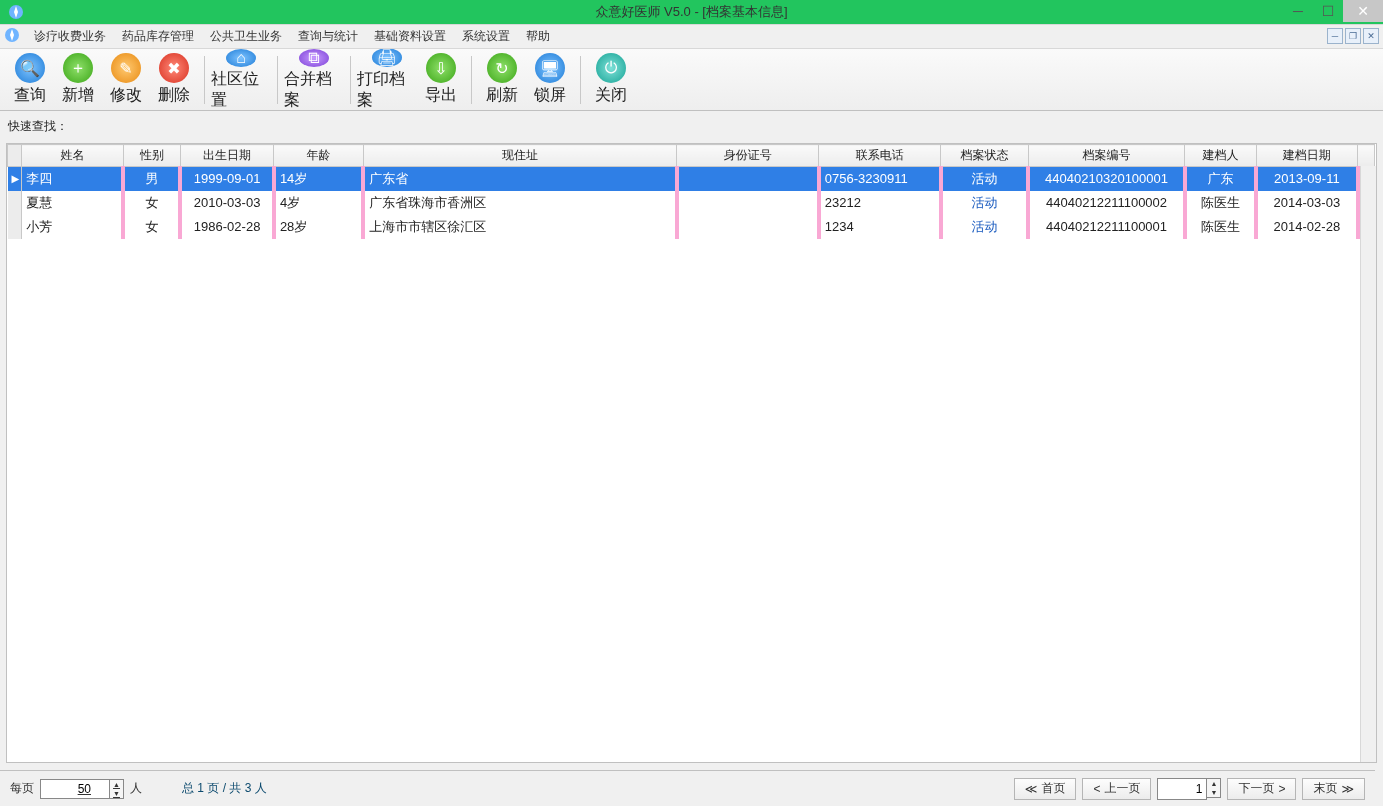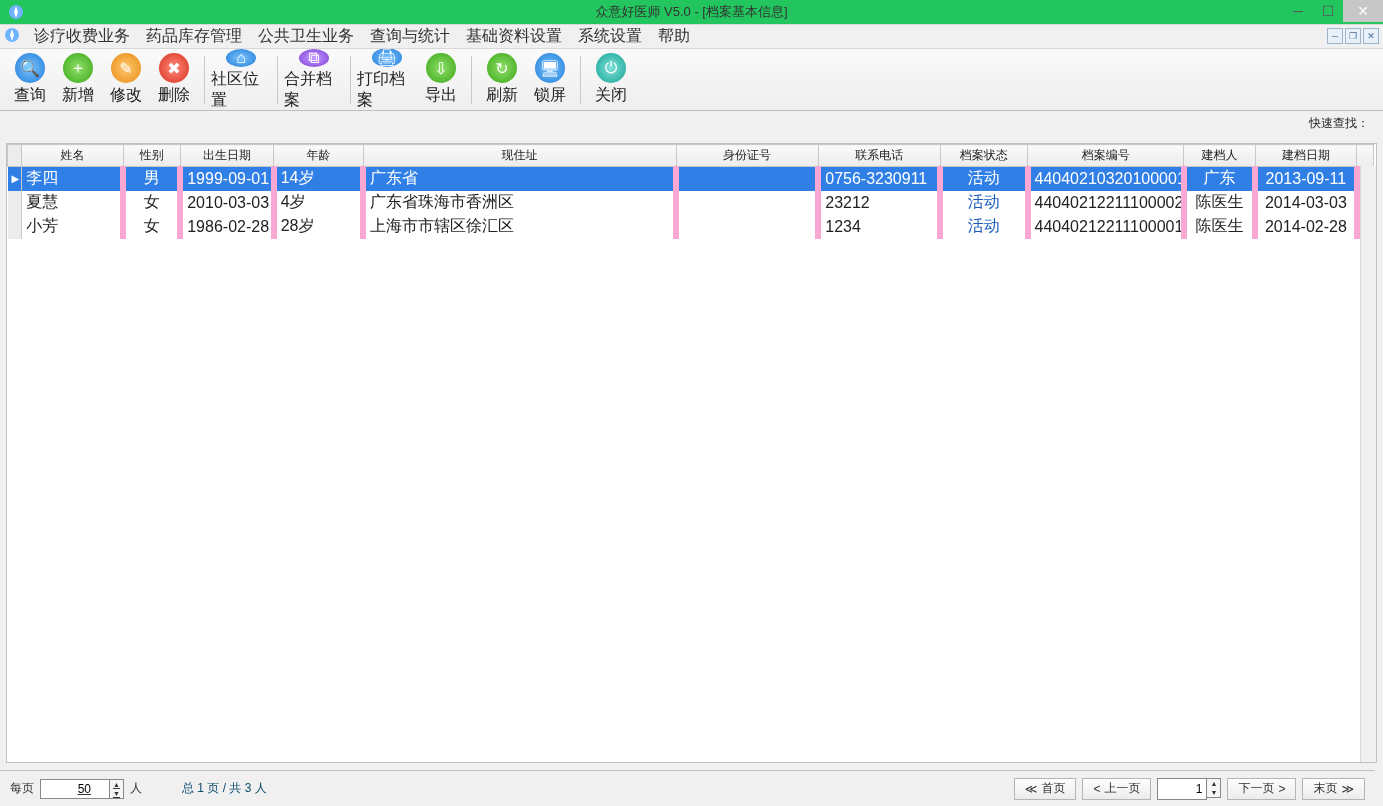--- a/index.html
+++ b/index.html
@@ -9,42 +9,42 @@
 .titlebar { height: 25px; background: #22c55e; display: flex; align-items: center; justify-content: center; position: relative; border-bottom: 1px solid #d8d8d8; }
 .titlebar-logo { position: absolute; left: 8px; top: 4px; }
 .titlebar-title { font-size: 13px; color: #333; }
 .titlebar-ctrls { position: absolute; right: 0; top: 0; display: flex; }
 .tbtn { width: 30px; height: 22px; display: flex; align-items: center; justify-content: center; color: #555; font-size: 14px; cursor: pointer; }
 .tbtn.close { background: #c7c7c7; color: #fff; width: 40px; }
 
 
 .menubar { height: 24px; background: #f0f0f0; display: flex; align-items: center; padding: 0 4px; border-bottom: 1px solid #d8d8d8; position: relative; }
 .menubar .logo { margin-right: 6px; }
-.menubar-item { font-size: 16px; color: #333; padding: 2px 8px; cursor: pointer; }
+.menubar-item { font-size: 12px; color: #333; padding: 2px 8px; cursor: pointer; }
 .mdi-ctrls { position: absolute; right: 4px; top: 3px; display: flex; gap: 2px; }
 .mdi-btn { width: 16px; height: 16px; border: 1px solid #9bb3cc; background: #e8f0fa; display: flex; align-items: center; justify-content: center; font-size: 9px; color: #4a6b94; cursor: pointer; }
 
 
 .toolbar { height: 62px; background: linear-gradient(#fafafa,#eeeeee); border-bottom: 1px solid #c0c0c0; display: flex; align-items: center; padding: 0 6px; }
 .tool-group { display: flex; align-items: center; height: 100%; }
 .tool-sep { width: 1px; height: 48px; background: #c8c8c8; margin: 0 6px; }
 .tool-btn { display: flex; flex-direction: column; align-items: center; justify-content: center; width: 48px; height: 56px; cursor: pointer; border-radius: 3px; }
 .tool-btn .ticon { width: 30px; height: 30px; border-radius: 50%; display: flex; align-items: center; justify-content: center; font-size: 16px; color: #fff; margin-bottom: 2px; }
 .tool-btn .tlabel { font-size: 16px; color: #222; }
 
 
-.quick-search { height: 30px; display: flex; align-items: flex-end; padding: 4px 8px; background: #f0f0f0; flex-direction: column; }
+.quick-search { height: 30px; display: flex; align-items: center; padding: 4px 8px; background: #f0f0f0; }
 .qs-label { font-size: 12px; color: #222; margin-right: 6px; white-space: nowrap; }
 .qs-input { flex: 1; height: 22px; border: 1px solid #888; padding: 0 6px; font-size: 12px; color: #888; background: #fff; }
 
 
 .table-wrap { height: 620px; background: #fff; border: 1px solid #c0c0c0; margin: 2px 6px 12px 6px; overflow: hidden; position: relative; }
 table { border-collapse: collapse; width: 100%; table-layout: fixed; }
 th { background: linear-gradient(#fafafa,#ececec); border: 1px solid #c8c8c8; font-size: 12px; font-weight: normal; color: #222; height: 22px; text-align: center; }
-td { border-right: 6px solid #f9a8d4; font-size: 16px; color: #222; height: 24px; padding: 0 4px; white-space: nowrap; overflow: hidden; }
+td { border-right: 4px solid #f9a8d4; font-size: 13px; color: #222; height: 24px; padding: 0 4px; white-space: nowrap; overflow: hidden; }
 tr.selected td { background: #2f7fe6; color: #fff; }
 tr.selected td.status-link { color: #fff; }
 td.status-link { color: #1a5bbf; text-align: center; }
 td.center { text-align: center; }
 .row-indicator { width: 12px; background: #ececec; border-right: 1px solid #c8c8c8; text-align: center; color: #333; font-size: 10px; }
 .scrollbar-v { position: absolute; right: 0; top: 22px; bottom: 0; width: 16px; background: #f0f0f0; border-left: 1px solid #d8d8d8; }
 
 
 .footer { position: absolute; left: 0; right: 8px; bottom: 0; height: 36px; background: #f0f0f0; border-top: 1px solid #c0c0c0; display: flex; align-items: center; padding: 0 10px; font-size: 12px; color: #333; }
 .footer-left { display: flex; align-items: center; gap: 6px; }

